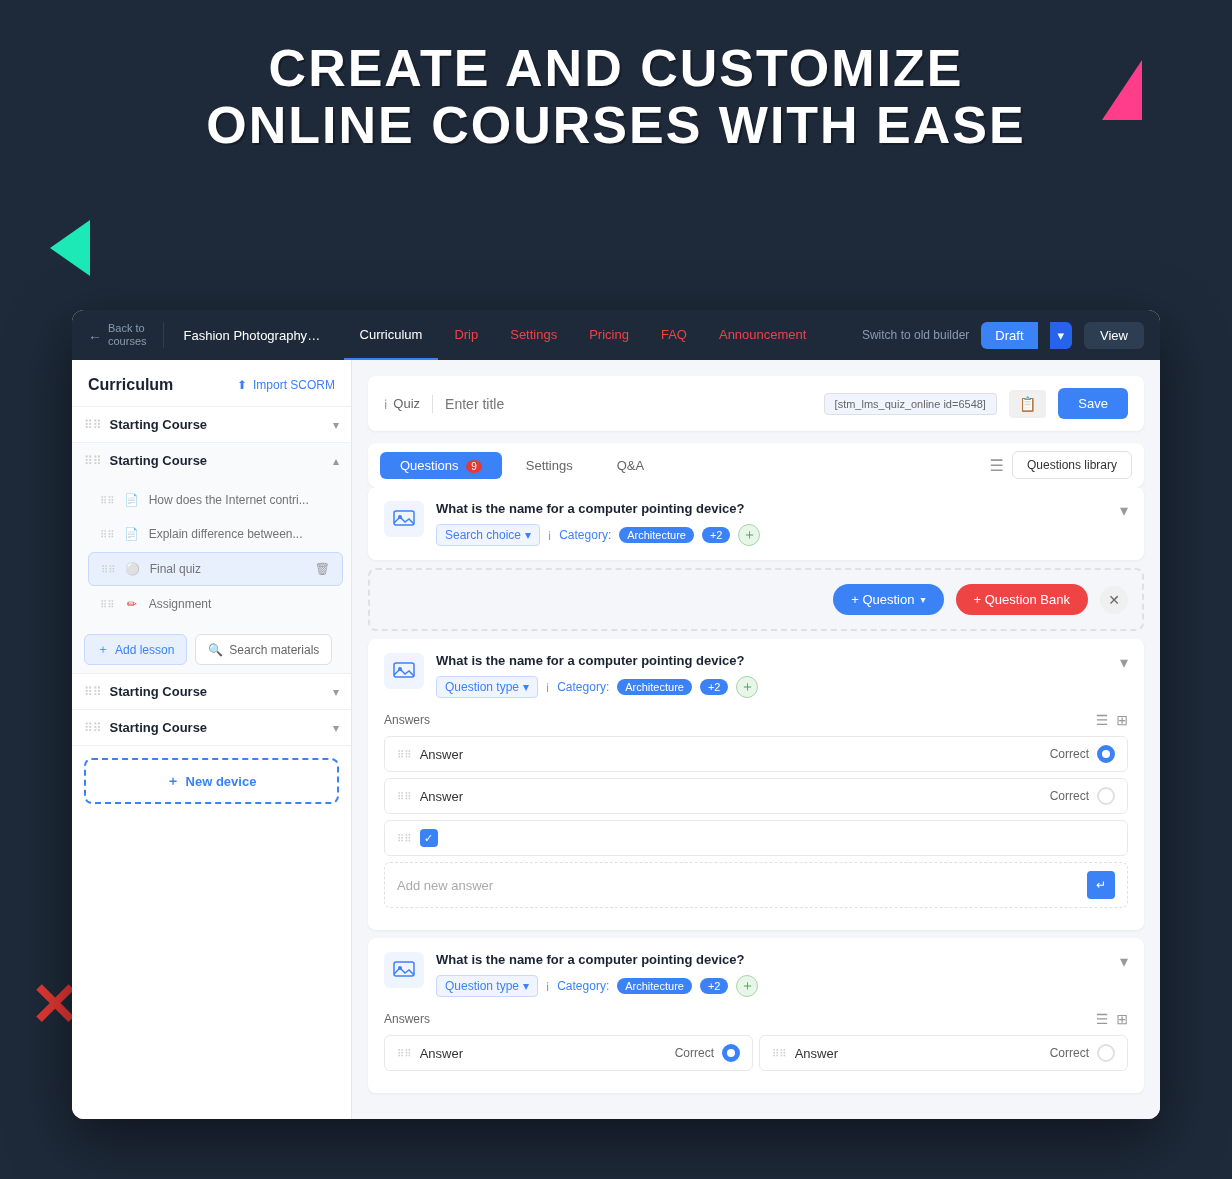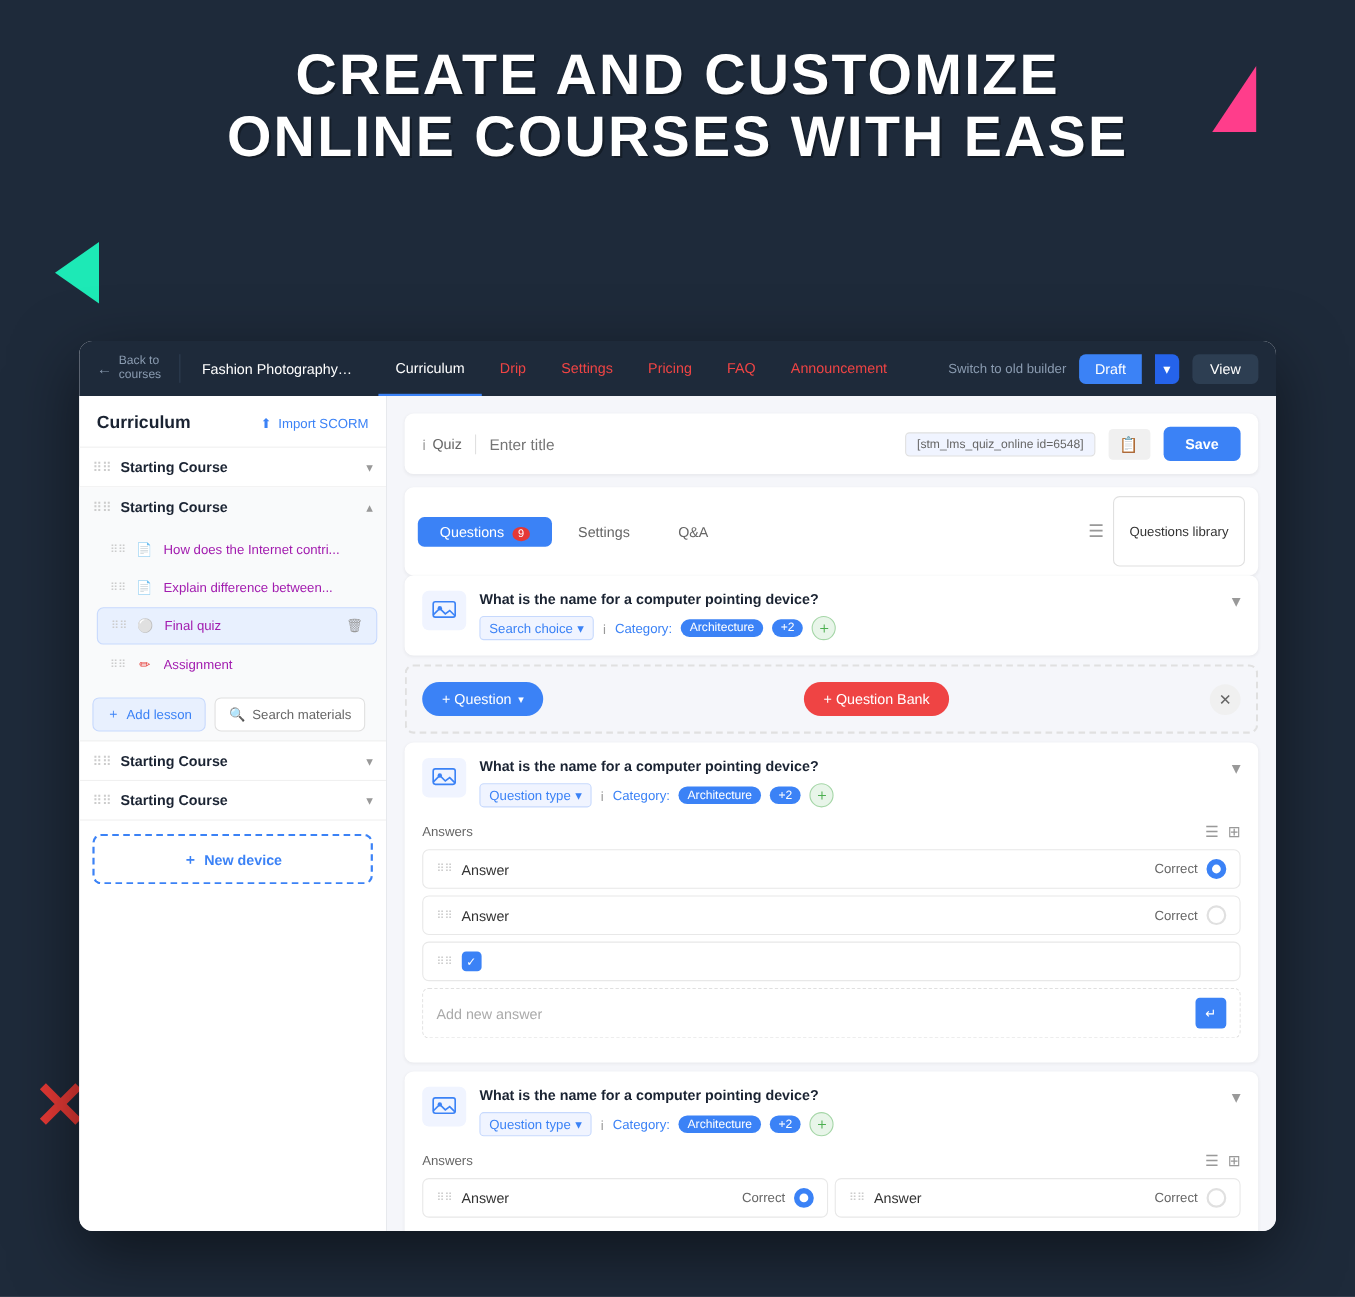--- a/index.html
+++ b/index.html
@@ -273,21 +273,21 @@
       align-items: center;
       justify-content: center;
       font-size: 12px;
     }
     .lesson-icon.doc { color: #4caf50; }
     .lesson-icon.quiz { color: #ff6b35; }
     .lesson-icon.assign { color: #e53935; }
     .lesson-name {
       flex: 1;
       font-size: 12px;
-      color: #a21caf;
+      color: #737373;
       overflow: hidden;
       text-overflow: ellipsis;
       white-space: nowrap;
     }
     .lesson-delete {
       color: #999;
       font-size: 12px;
       cursor: pointer;
     }
 
@@ -392,21 +392,21 @@
       cursor: pointer;
       font-size: 14px;
     }
     .save-btn {
       background: #3b82f6;
       color: #fff;
       border: none;
       border-radius: 6px;
       padding: 8px 20px;
       font-size: 13px;
-      font-weight: 700;
+      font-weight: 400;
       cursor: pointer;
     }
 
     
     .quiz-tabs {
       background: #fff;
       border-radius: 8px;
       padding: 8px 12px;
       display: flex;
       align-items: center;
@@ -443,21 +443,21 @@
     }
     .list-icon-btn {
       color: #999;
       font-size: 16px;
       cursor: pointer;
     }
     .questions-library-btn {
       background: #fff;
       border: 1px solid #e0e0e0;
       border-radius: 6px;
-      padding: 24px 14px;
+      padding: 6px 14px;
       font-size: 12px;
       cursor: pointer;
       color: #333;
     }
 
     
     .question-card {
       background: #fff;
       border-radius: 8px;
       margin-bottom: 8px;
@@ -543,21 +543,21 @@
       cursor: pointer;
     }
 
     
     .add-question-area {
       border: 2px dashed #e0e0e0;
       border-radius: 8px;
       padding: 14px;
       display: flex;
       align-items: center;
-      justify-content: space-between;
+      justify-content: flex-end;
       gap: 12px;
       margin-bottom: 8px;
     }
     .add-question-btn {
       background: #3b82f6;
       color: #fff;
       border: none;
       border-radius: 20px;
       padding: 8px 18px;
       font-size: 13px;

